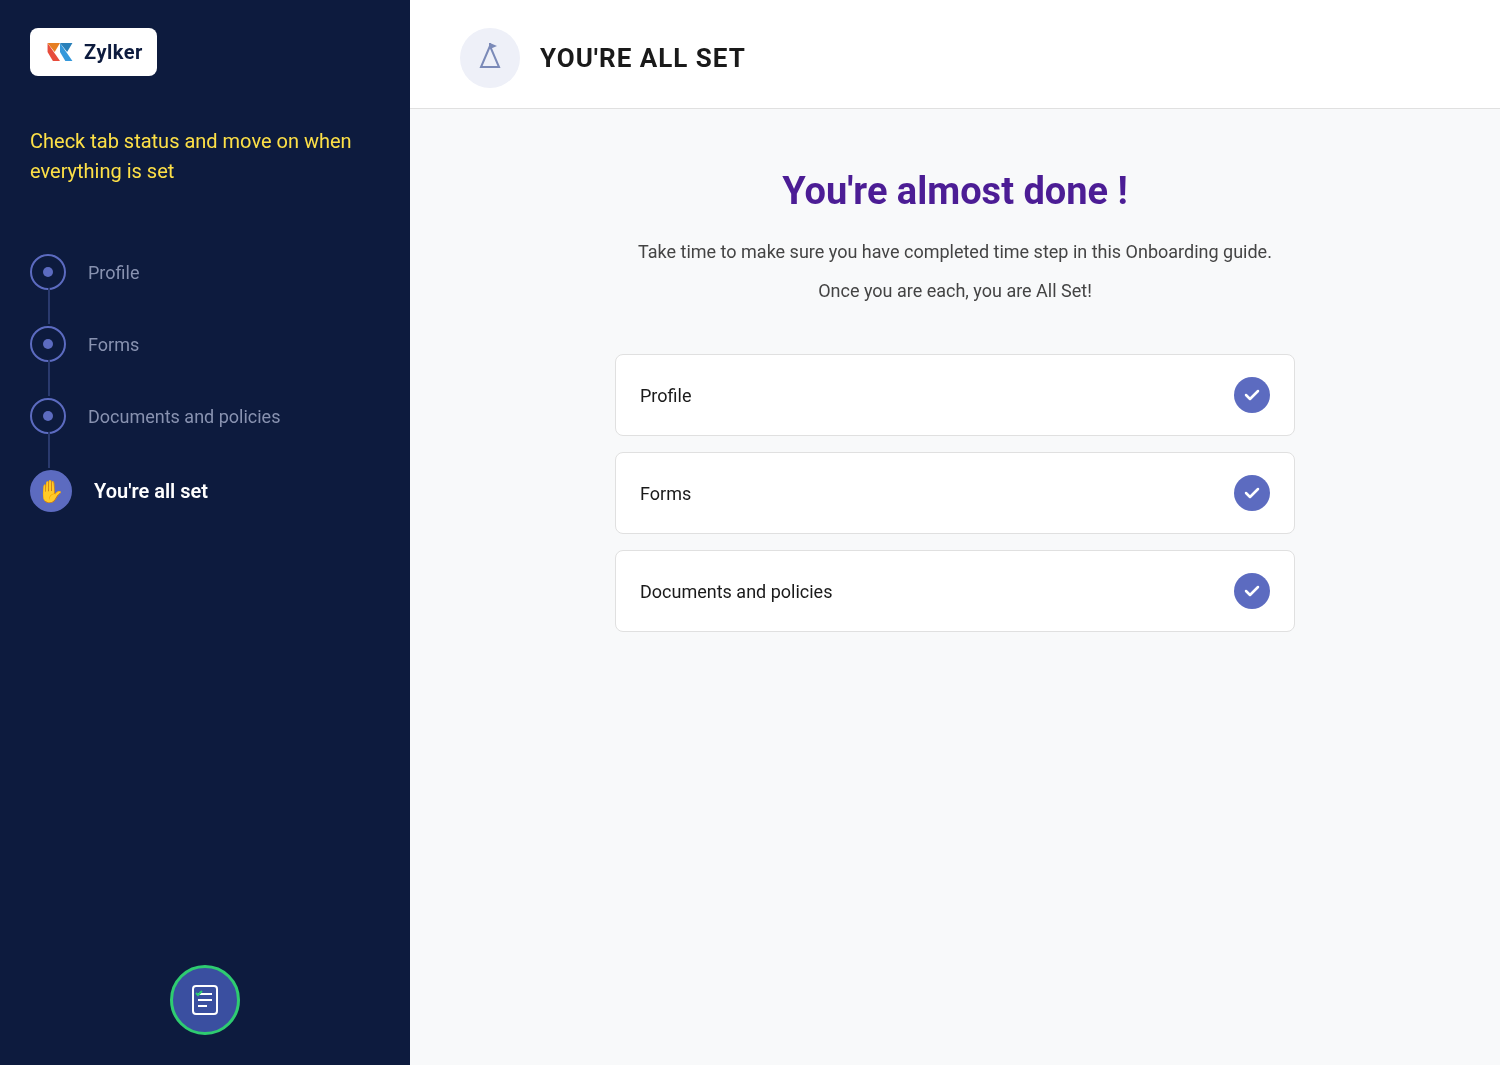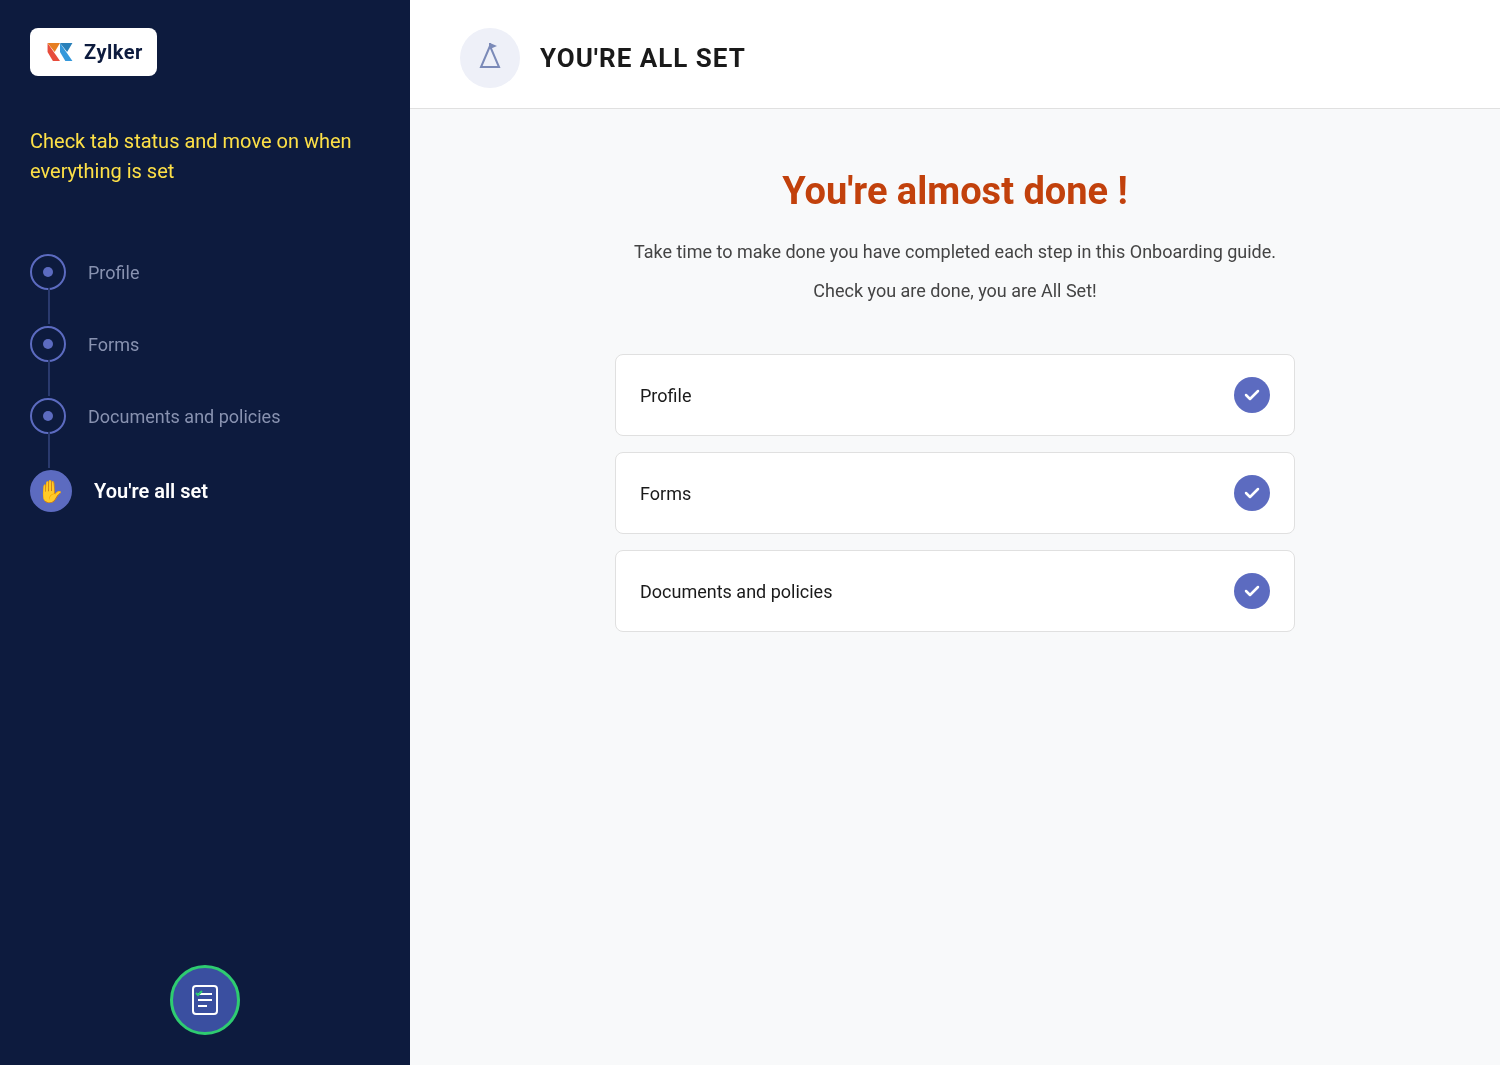--- a/index.html
+++ b/index.html
@@ -176,21 +176,21 @@
     .page-body {
       padding: 60px 50px;
       display: flex;
       flex-direction: column;
       align-items: center;
     }
 
     .almost-done-title {
       font-size: 38px;
       font-weight: 700;
-      color: #c2410c;
+      color: #4c1d95;
       margin-bottom: 24px;
       text-align: center;
     }
 
     .subtitle-text {
       font-size: 18px;
       color: #444;
       text-align: center;
       line-height: 1.7;
       max-width: 750px;
@@ -322,22 +322,22 @@
         <polygon points="17,5 8,26 26,26" stroke="#7b8ab8" stroke-width="2" fill="none"></polygon>
         <line x1="17" y1="5" x2="17" y2="2" stroke="#7b8ab8" stroke-width="2"></line>
         <polygon points="17,2 24,5 17,8" fill="#7b8ab8"></polygon>
       </svg>
     </div>
     <span class="header-title">YOU'RE ALL SET</span>
   </div>
 
   <div class="page-body">
     <h1 class="almost-done-title">You're almost done !</h1>
-    <p class="subtitle-text">Take time to make done you have completed each step in this Onboarding guide.</p>
-    <p class="subtitle-text">Check you are done, you are All Set!</p>
+    <p class="subtitle-text">Take time to make sure you have completed time step in this Onboarding guide.</p>
+    <p class="subtitle-text">Once you are each, you are All Set!</p>
 
     <div class="checklist-container">
 
       <div class="checklist-item">
         <span class="checklist-item-label">Profile</span>
         <div class="check-circle">
           <svg width="20" height="20" viewBox="0 0 20 20" fill="none">
             <polyline points="4,10 8,14 16,6" stroke="white" stroke-width="2.5" fill="none" stroke-linecap="round" stroke-linejoin="round"></polyline>
           </svg>
         </div>

